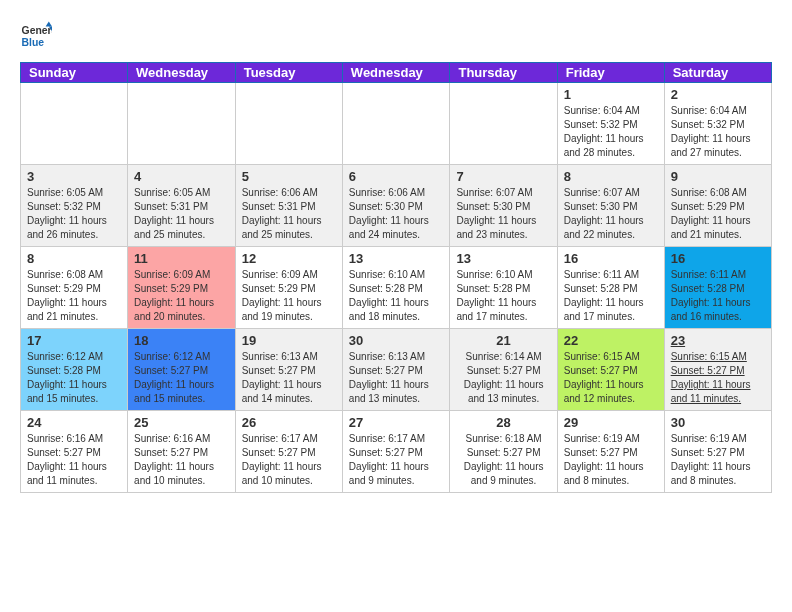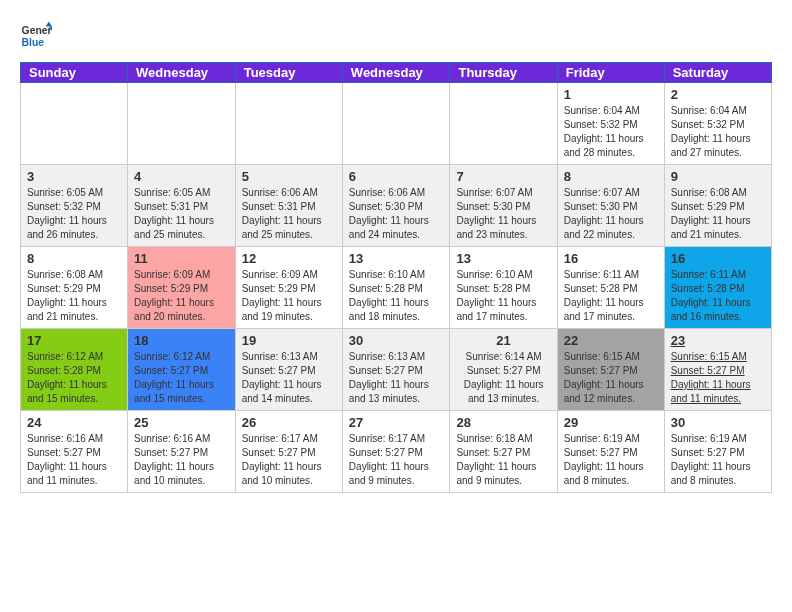--- a/index.html
+++ b/index.html
@@ -230,21 +230,21 @@
         </td>
         <td style="background: #0ea5e9;">
           <span class="day-num">16</span>
           <div class="day-info" style="white-space: pre-line;">Sunrise: 6:11 AM
 Sunset: 5:28 PM
 Daylight: 11 hours
 and 16 minutes.</div>
         </td>
       </tr>
       <tr>
-        <td style="background: #84cc16;">
+        <td style="background: #7dd3fc;">
           <span class="day-num">17</span>
           <div class="day-info" style="white-space: pre-line;">Sunrise: 6:12 AM
 Sunset: 5:28 PM
 Daylight: 11 hours
 and 15 minutes.</div>
         </td>
         <td style="background: #3b82f6;">
           <span class="day-num">18</span>
           <div class="day-info" style="white-space: pre-line;">Sunrise: 6:12 AM
 Sunset: 5:27 PM
@@ -265,21 +265,21 @@
 Daylight: 11 hours
 and 13 minutes.</div>
         </td>
         <td style="background: rgb(240, 240, 240); text-align: center;">
           <span class="day-num">21</span>
           <div class="day-info" style="white-space: pre-line;">Sunrise: 6:14 AM
 Sunset: 5:27 PM
 Daylight: 11 hours
 and 13 minutes.</div>
         </td>
-        <td style="background: #a3a3a3;">
+        <td style="background: #bef264;">
           <span class="day-num">22</span>
           <div class="day-info" style="white-space: pre-line;">Sunrise: 6:15 AM
 Sunset: 5:27 PM
 Daylight: 11 hours
 and 12 minutes.</div>
         </td>
         <td style="background: rgb(240, 240, 240); text-decoration: underline;">
           <span class="day-num">23</span>
           <div class="day-info" style="white-space: pre-line;">Sunrise: 6:15 AM
 Sunset: 5:27 PM
@@ -309,21 +309,21 @@
 Daylight: 11 hours
 and 10 minutes.</div>
         </td>
         <td style="background: rgb(255, 255, 255);">
           <span class="day-num">27</span>
           <div class="day-info" style="white-space: pre-line;">Sunrise: 6:17 AM
 Sunset: 5:27 PM
 Daylight: 11 hours
 and 9 minutes.</div>
         </td>
-        <td style="background: rgb(255, 255, 255);">
+        <td style="background: rgb(255, 255, 255); text-align: center;">
           <span class="day-num">28</span>
           <div class="day-info" style="white-space: pre-line;">Sunrise: 6:18 AM
 Sunset: 5:27 PM
 Daylight: 11 hours
 and 9 minutes.</div>
         </td>
         <td style="background: rgb(255, 255, 255);">
           <span class="day-num">29</span>
           <div class="day-info" style="white-space: pre-line;">Sunrise: 6:19 AM
 Sunset: 5:27 PM

